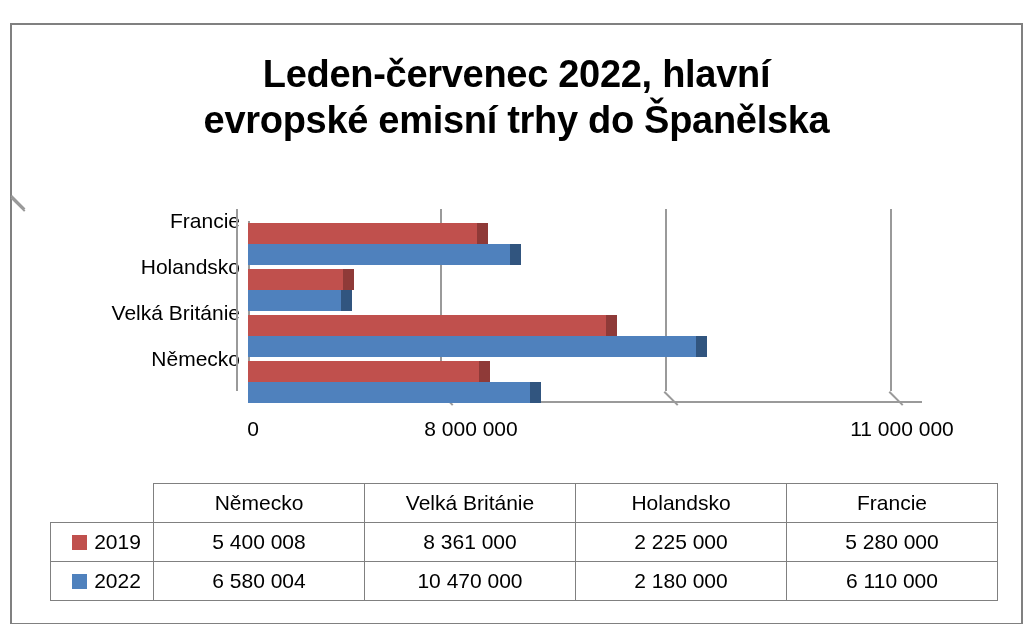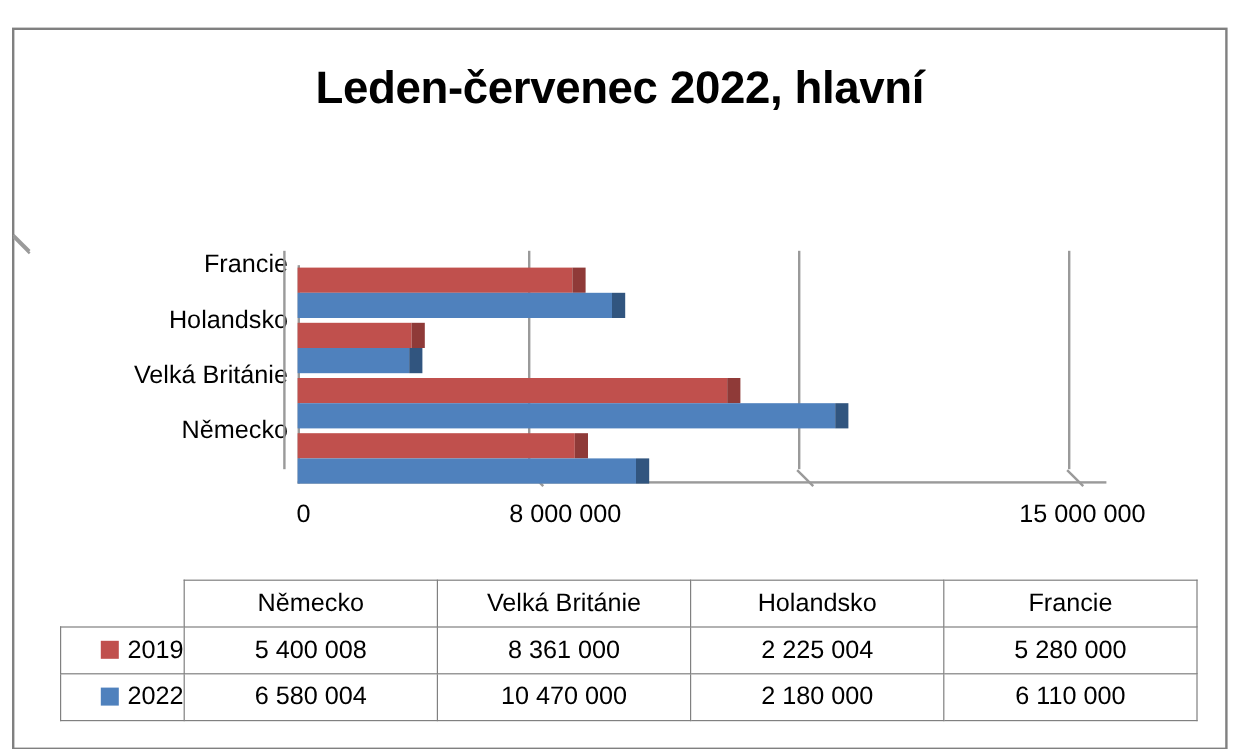--- a/index.html
+++ b/index.html
@@ -89,36 +89,37 @@
   #datatable td,#datatable th{
     border:1px solid #808080;
     font-size:21px;font-weight:normal;
     text-align:center;
     height:38px;
     padding:0;
     background:#fff;
   }
   #datatable .corner{border:none;background:transparent;}
   #datatable .legendcell{
-    text-align:right;padding-left:9px;white-space:nowrap;
+    text-align:center;padding-left:9px;white-space:nowrap;
   }
   .swatch{
     display:inline-block;width:15px;height:15px;
     vertical-align:-1px;margin-right:7px;
   }
   col.c-legend{width:103px;}
   col.c-data{width:211px;}
 </style>
 </head>
 <body>
 
 <div id="frame">
 
   <div id="title">
     <span class="tline">Leden-červenec 2022, hlavní</span>
+    <span class="tline">evropské emisní trhy do Španělska</span>
   </div>
 
   <div id="chart">
 
     <div id="catlabels">
       <div class="catlabel" style="top:0px">Francie</div>
       <div class="catlabel" style="top:46px">Holandsko</div>
       <div class="catlabel" style="top:92px">Velká Británie</div>
       <div class="catlabel" style="top:138px">Německo</div>
     </div>
@@ -182,21 +183,21 @@
         <div class="bar bar-2022" id="b-ne-2022" style="width: 281.624px; height: 21px; top: 21px;">
           <div class="face" style="width: 281.624px;"></div>
           <div class="cap" style="left: 281.624px;"></div>
         </div>
       </div>
     </div>
 
     <div id="xticks">
       <div class="xtick" style="left:241px">0</div>
       <div class="xtick" style="left:459px">8 000 000</div>
-      <div class="xtick" style="left:890px">15 000 000</div>
+      <div class="xtick" style="left:890px">11 000 000</div>
     </div>
 
   </div>
 
   <table id="datatable">
     <colgroup>
       <col class="c-legend">
         <col class="c-data">
         <col class="c-data">
         <col class="c-data">
@@ -207,21 +208,21 @@
         <td class="corner"></td>
         <td>Německo</td>
         <td>Velká Británie</td>
         <td>Holandsko</td>
         <td>Francie</td>
       </tr>
       <tr>
         <td class="legendcell"><span class="swatch" id="sw2019" style="background: rgb(192, 80, 77);"></span><span>2019</span></td>
         <td>5 400 008</td>
         <td>8 361 000</td>
-        <td>2 225 004</td>
+        <td>2 225 000</td>
         <td>5 280 000</td>
       </tr>
       <tr>
         <td class="legendcell"><span class="swatch" id="sw2022" style="background: rgb(79, 129, 189);"></span><span>2022</span></td>
         <td>6 580 004</td>
         <td>10 470 000</td>
         <td>2 180 000</td>
         <td>6 110 000</td>
       </tr>
     </tbody>

